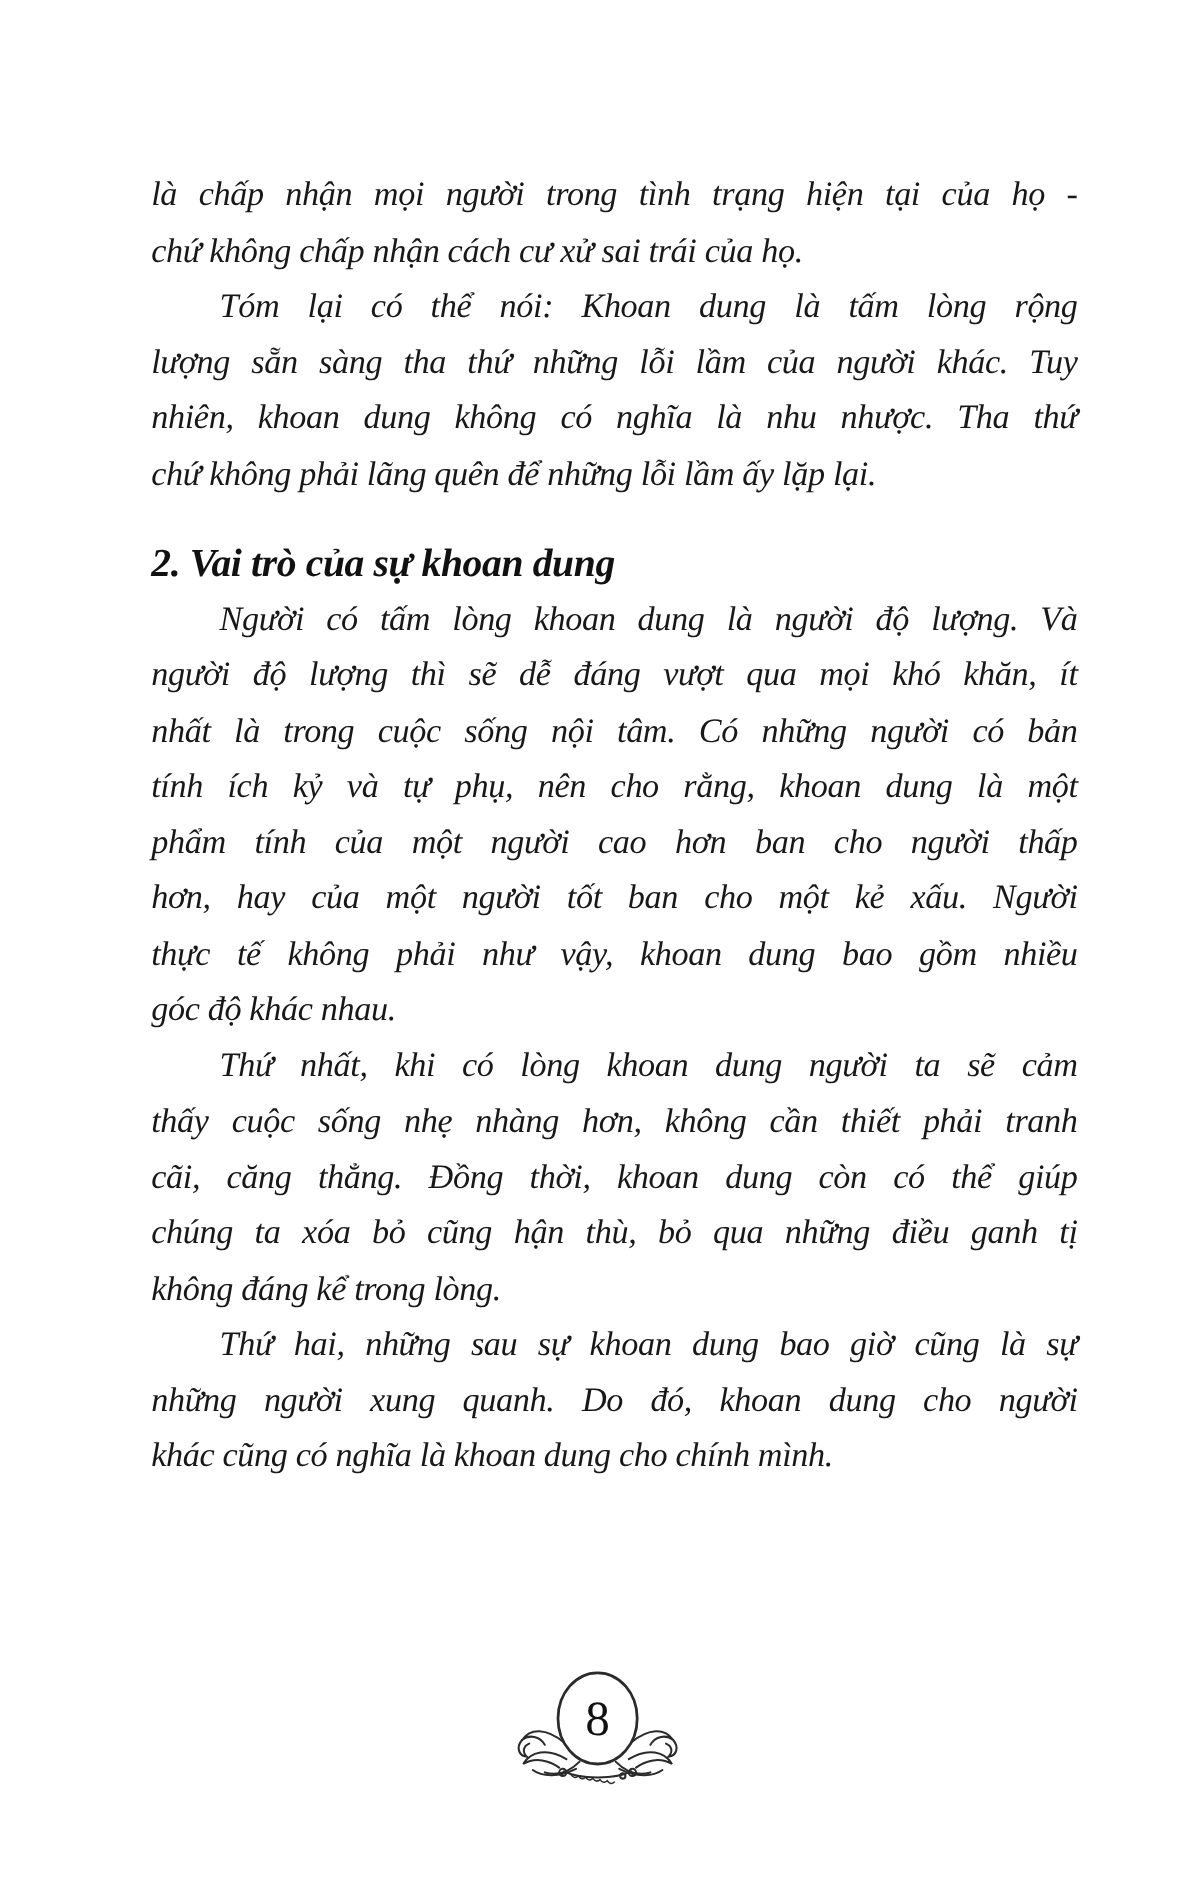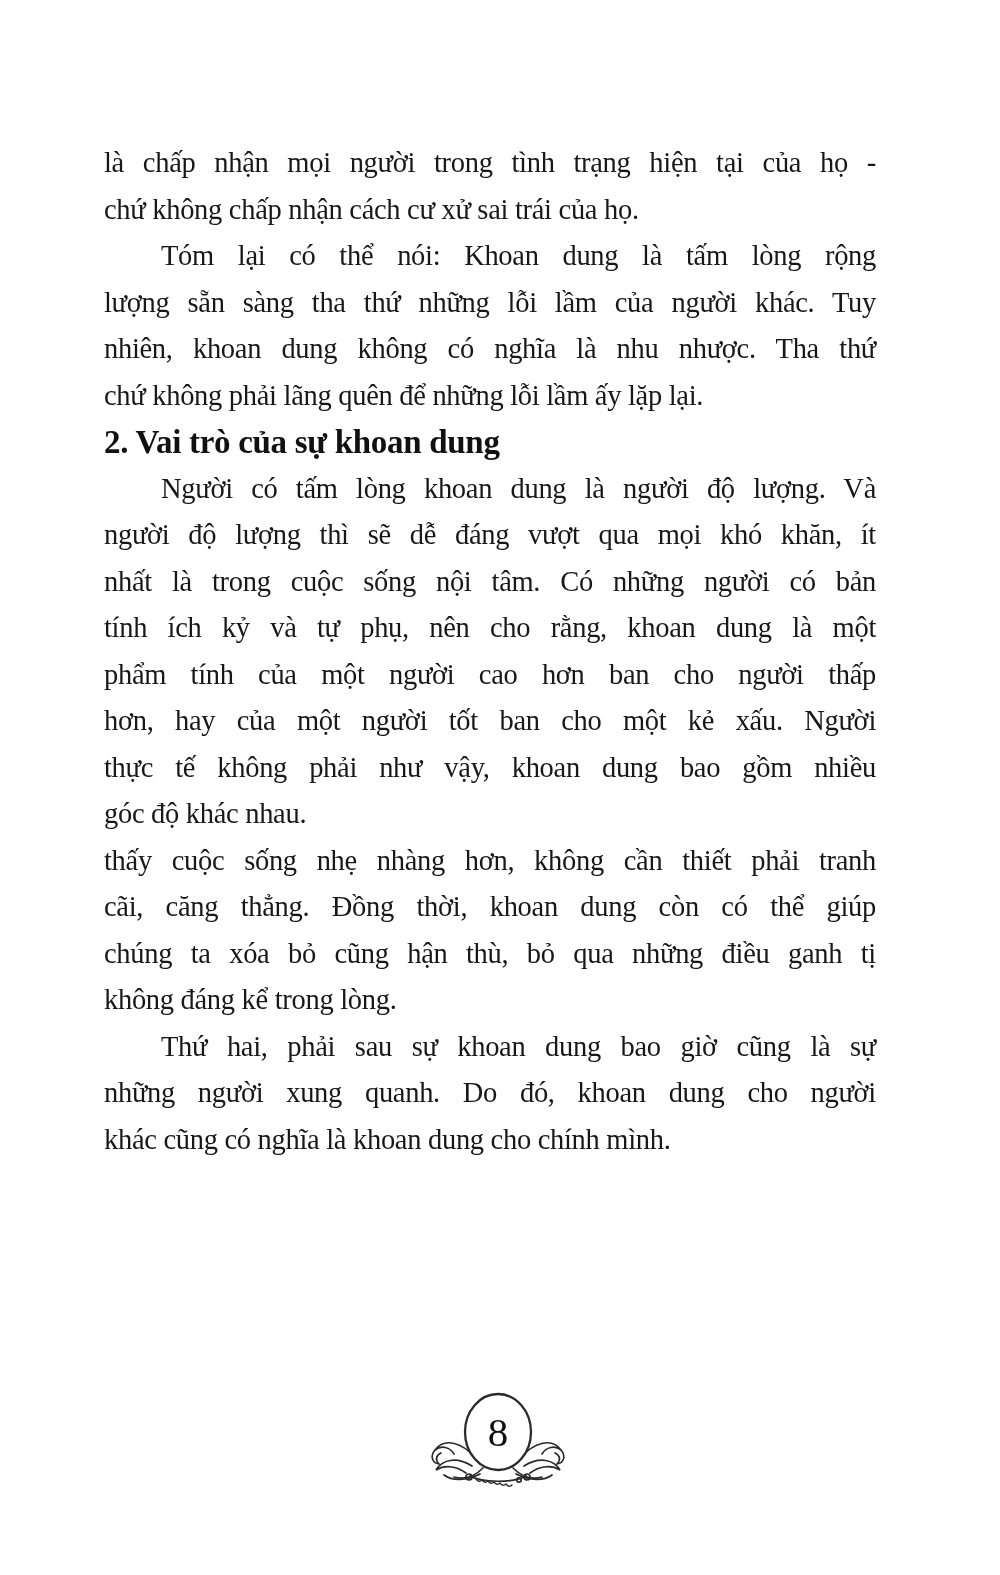--- a/index.html
+++ b/index.html
@@ -11,43 +11,45 @@
     position: relative;
     width: 1000px;
     height: 1575px;
     background: #ffffff;
     overflow: hidden;
     font-family: "Liberation Serif", "DejaVu Serif", serif;
     color: #181818;
   }
   .text-block {
     position: absolute;
-    left: 104px;
+    left: 126px;
     top: 140px;
     width: 772px;
+    font-style: italic;
   }
   .bodyline {
     font-size: 28.5px;
     line-height: 46.5px;
     letter-spacing: -0.3px;
     text-align: justify;
     text-align-last: justify;
     white-space: normal;
     color: #181818;
   }
   .bodyline.align-left {
     text-align-last: left;
   }
   .bodyline.indent {
     text-indent: 57px;
   }
   .heading {
     font-size: 33px;
     line-height: 46.5px;
     font-weight: 700;
+    margin-top: 28px;
     letter-spacing: -0.3px;
     color: #111111;
   }
   .ornament-wrap {
     position: absolute;
     left: 408px;
     top: 1390px;
     width: 180px;
     height: 100px;
   }
@@ -78,27 +80,28 @@
         <div class="bodyline indent">Người có tấm lòng khoan dung là người độ lượng. Và</div>
         <div class="bodyline">người độ lượng thì sẽ dễ đáng vượt qua mọi khó khăn, ít</div>
         <div class="bodyline">nhất là trong cuộc sống nội tâm. Có những người có bản</div>
         <div class="bodyline">tính ích kỷ và tự phụ, nên cho rằng, khoan dung là một</div>
         <div class="bodyline">phẩm tính của một người cao hơn ban cho người thấp</div>
         <div class="bodyline">hơn, hay của một người tốt ban cho một kẻ xấu. Người</div>
         <div class="bodyline">thực tế không phải như vậy, khoan dung bao gồm nhiều</div>
         <div class="bodyline align-left">góc độ khác nhau.</div>
       </div>
       <div class="paragraph">
+        <div class="bodyline indent">Thứ nhất, khi có lòng khoan dung người ta sẽ cảm</div>
         <div class="bodyline">thấy cuộc sống nhẹ nhàng hơn, không cần thiết phải tranh</div>
         <div class="bodyline">cãi, căng thẳng. Đồng thời, khoan dung còn có thể giúp</div>
         <div class="bodyline">chúng ta xóa bỏ cũng hận thù, bỏ qua những điều ganh tị</div>
         <div class="bodyline align-left">không đáng kể trong lòng.</div>
       </div>
       <div class="paragraph">
-        <div class="bodyline indent">Thứ hai, phải sau sự khoan dung bao giờ cũng là sự</div>
+        <div class="bodyline indent">Thứ hai, những sau sự khoan dung bao giờ cũng là sự</div>
         <div class="bodyline">những người xung quanh. Do đó, khoan dung cho người</div>
         <div class="bodyline align-left">khác cũng có nghĩa là khoan dung cho chính mình.</div>
       </div>
     </div>
 
   <div class="ornament-wrap">
     <svg width="180" height="100" viewBox="0 0 180 100" xmlns="http://www.w3.org/2000/svg">
       <g stroke="#2b2b2b" fill="none" stroke-width="1.7" stroke-linecap="round">
 
         <path d="M62,62 C47,50 34,50 27,60 C33,55 42,57 46,64"></path>

